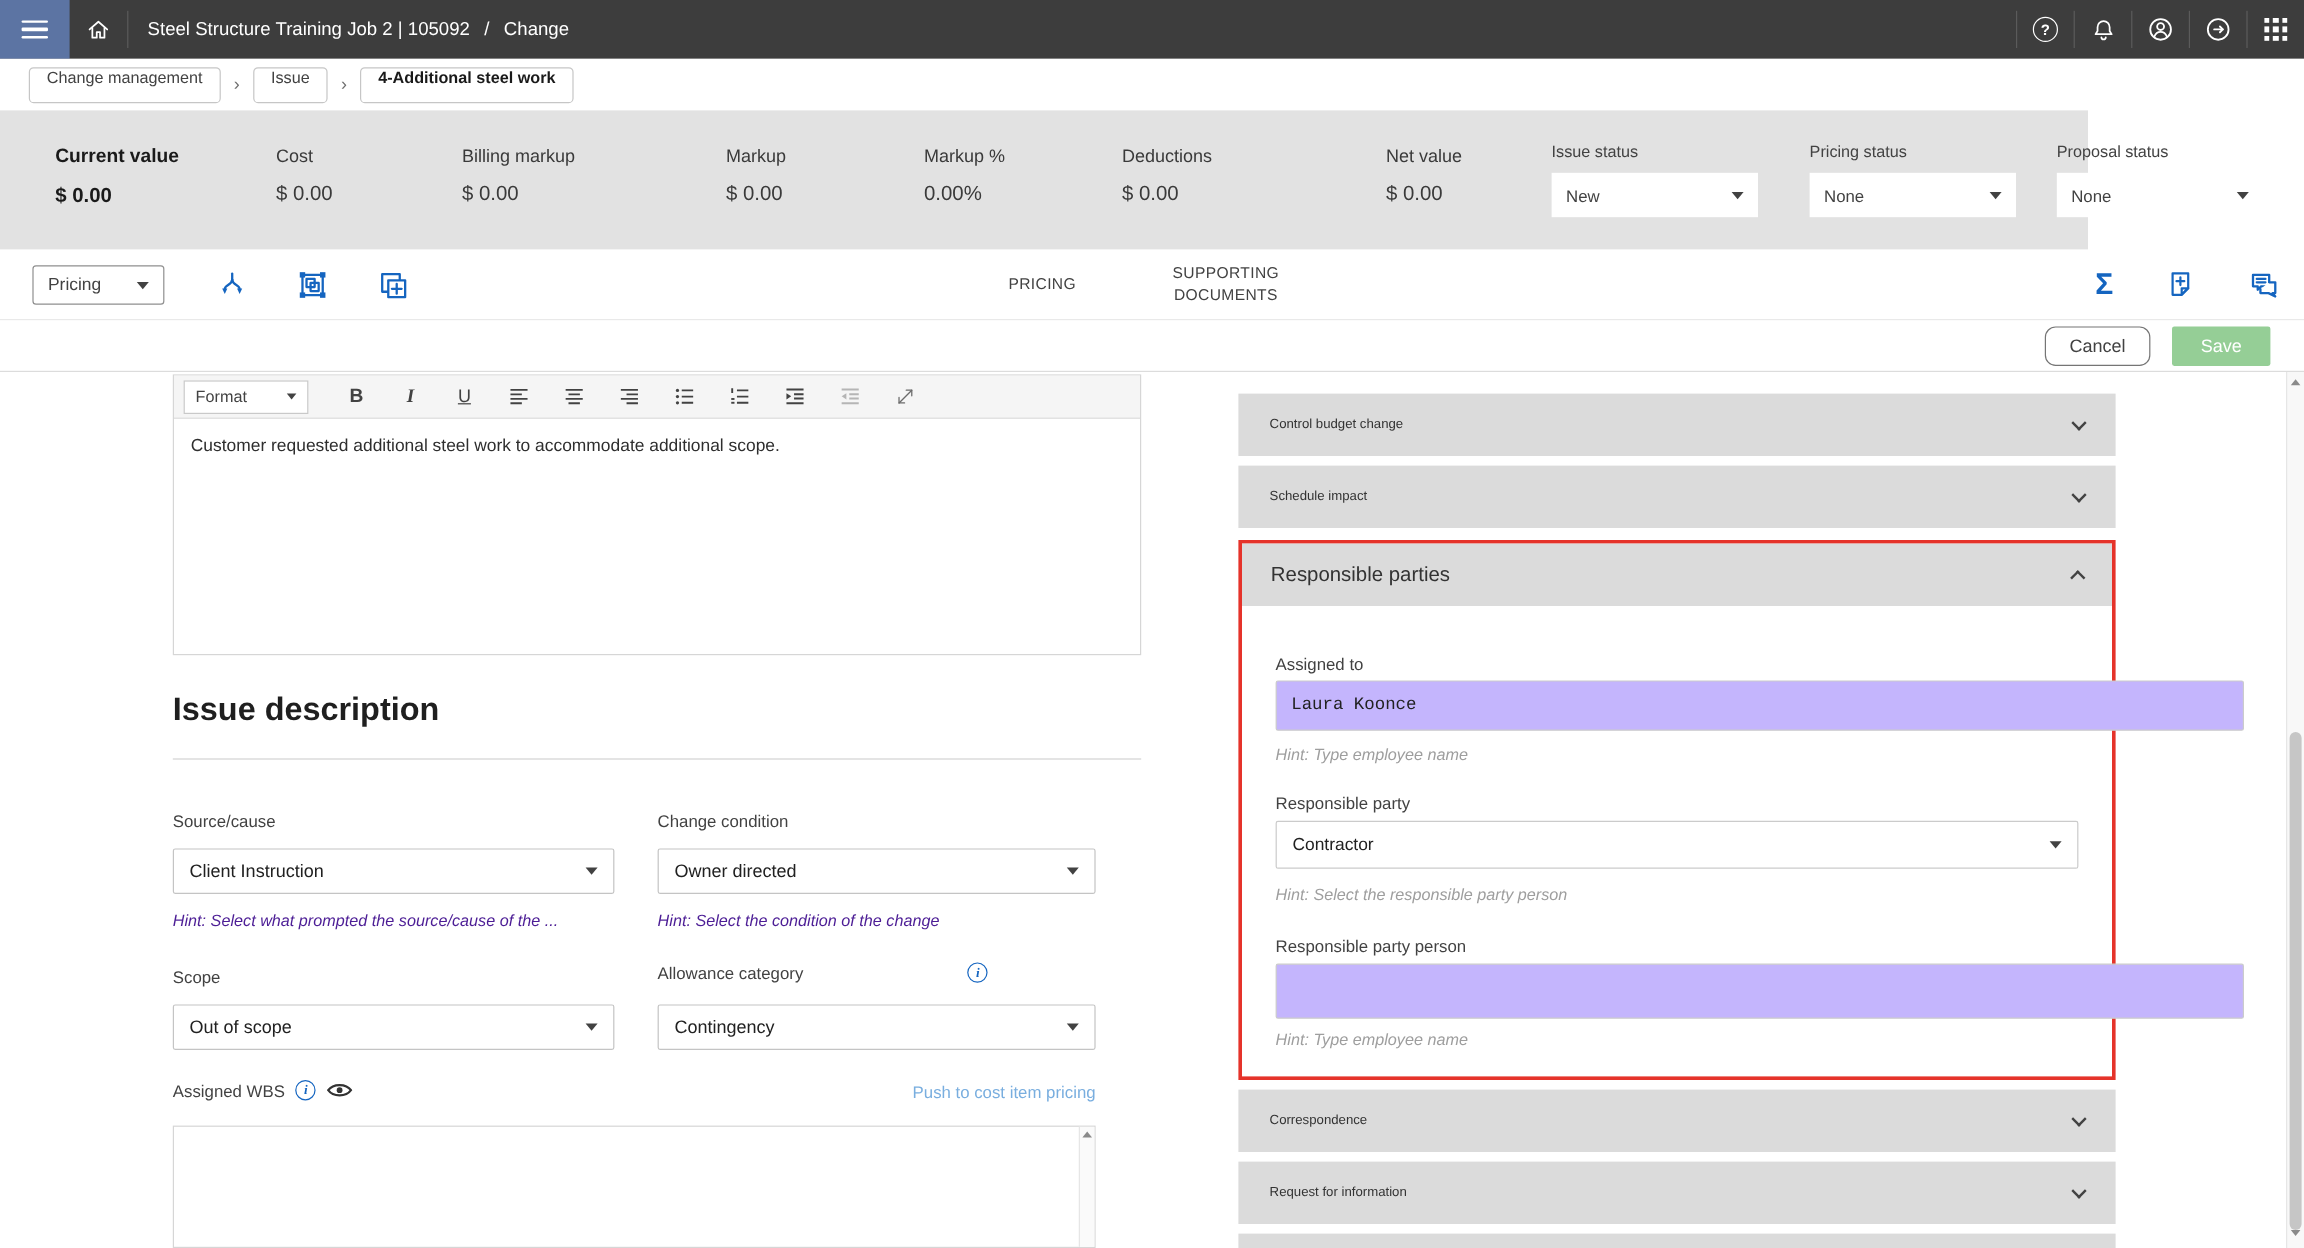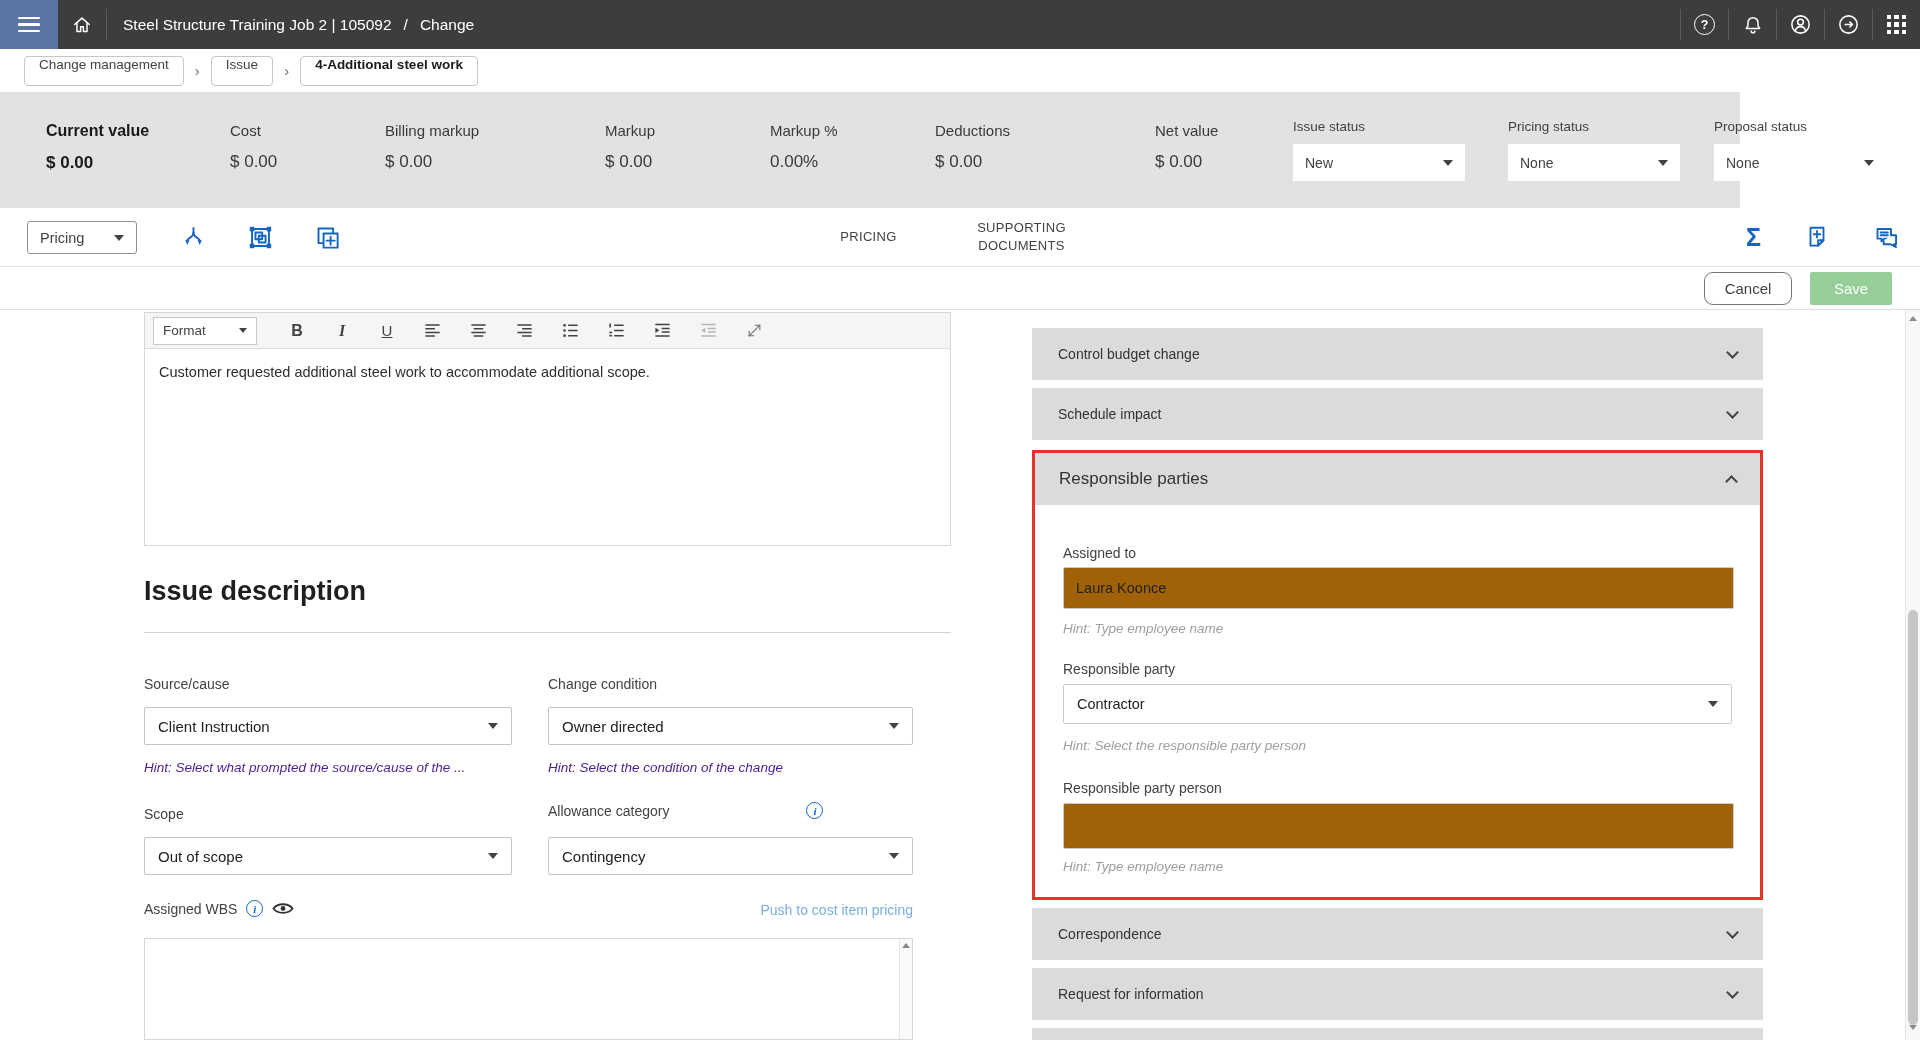--- a/index.html
+++ b/index.html
@@ -96,29 +96,29 @@
     font-weight:bold;display:flex;align-items:center;justify-content:center;font-family:"Liberation Serif",serif;cursor:pointer}
   .push-link{position:absolute;left:548px;top:592px;width:365px;text-align:right;font-size:14px;color:#79AEDF;cursor:pointer}
   .wbs-area{position:absolute;left:144px;top:628px;width:769px;height:102px;border:1px solid #D6D6D6;background:#fff}
   .wbs-scroll{position:absolute;right:0;top:0;width:13px;height:100%;background:#FAFAFA;border-left:1px solid #E6E6E6}
   .arr-up{width:0;height:0;border-left:4px solid transparent;border-right:4px solid transparent;border-bottom:5px solid #8A8A8A;margin:4px auto 0}
   .arr-dn{width:0;height:0;border-left:4px solid transparent;border-right:4px solid transparent;border-top:5px solid #8A8A8A;margin:0 auto 4px}
 
   
   .acc{position:absolute;left:1032px;width:731px;height:52px;background:#DBDBDB;display:flex;align-items:center;
     justify-content:space-between;padding:0 26px;cursor:pointer}
-  .acc .t{font-size:14px;color:#333}
+  .acc .t{font-size:11px;color:#333}
   .chev{width:9px;height:9px;border-right:2px solid #424242;border-bottom:2px solid #424242;transform:rotate(45deg);margin-top:-4px}
   .chev.up{transform:rotate(-135deg);margin-top:5px}
   .rp{position:absolute;left:1032px;top:140px;width:731px;height:450px;border:3px solid #E5332A;background:#fff}
   .rp-head{height:52px;background:#DBDBDB;display:flex;align-items:center;justify-content:space-between;padding:0 24px;cursor:pointer}
   .rp-head .t{font-size:17px;color:#333}
   .plabel{position:absolute;left:28px;font-size:14px;color:#424242}
-  .pinput{position:absolute;left:28px;width:671px;border:1px solid #CBCBCB;border-radius:2px;background:#a16207;
-    font-size:14.5px;color:#212121;padding:0 12px;font-family:Liberation Sans, sans-serif}
+  .pinput{position:absolute;left:28px;width:807px;border:1px solid #CBCBCB;border-radius:2px;background:#c4b5fd;
+    font-size:14.5px;color:#212121;padding:0 12px;font-family:Liberation Mono, monospace}
   .pselect{position:absolute;left:28px;width:669px;height:40px;border:1px solid #CBCBCB;border-radius:2px;background:#fff;
     display:flex;align-items:center;justify-content:space-between;padding:0 13px;font-size:14.5px;color:#212121;cursor:pointer}
   .phint{position:absolute;left:28px;font-size:13.5px;font-style:italic;color:#9E9E9E}
 
   
   .vscroll{position:absolute;right:0;top:0;width:15px;height:730px;background:#F8F8F8;border-left:1px solid #E6E6E6}
   .vthumb{position:absolute;left:2px;top:300px;width:10px;height:415px;background:#C6C6C6;border-radius:5px}
 </style>
 </head>
 <body>

